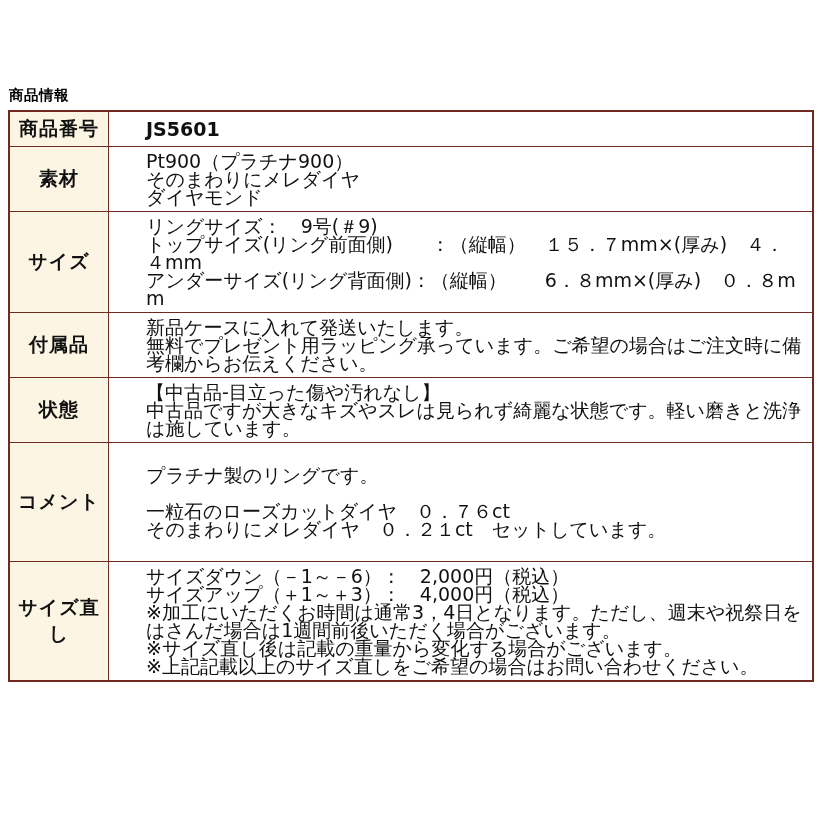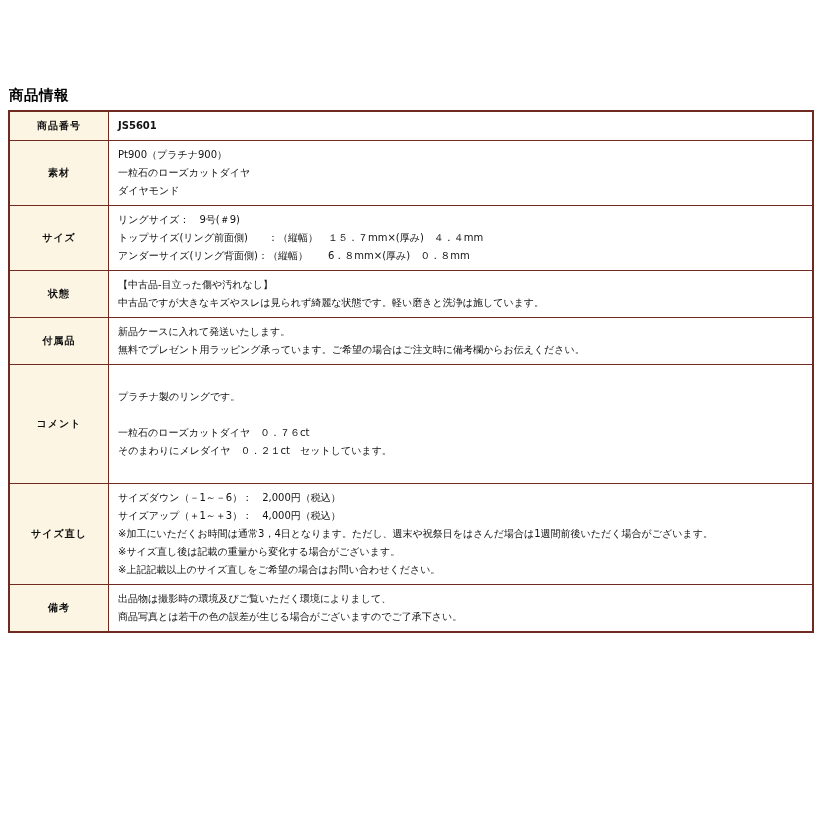--- a/index.html
+++ b/index.html
@@ -23,21 +23,21 @@
     letter-spacing: 0.5px;
   }
   table.info-table {
     border-collapse: collapse;
     width: 806px;
     table-layout: fixed;
     border: 2px solid #702a20;
   }
   table.info-table td {
     border: 1px solid #702a20;
-    font-size: 10px;
+    font-size: 19px;
     color: #111111;
     vertical-align: middle;
   }
   td.label-cell {
     width: 94px;
     background: #fcf5e3;
     font-weight: bold;
     text-align: center;
     color: #1a1a1a;
     padding: 4px 2px;
@@ -45,20 +45,21 @@
   }
   td.value-cell {
     background: #ffffff;
     padding: 5px 9px;
   }
   .line {
     line-height: 18px;
     min-height: 18px;
     white-space: pre-wrap;
     word-break: break-all;
+    margin-left: 28px;
   }
   .bold { font-weight: bold; }
 </style>
 </head>
 <body>
 
 <div class="page">
   <div class="page-title">商品情報</div>
 
   <table class="info-table">
@@ -68,48 +69,48 @@
         <td class="value-cell">
           <div class="line bold">JS5601</div>
         </td>
       </tr>
 
 
       <tr>
         <td class="label-cell">素材</td>
         <td class="value-cell">
           <div class="line">Pt900（プラチナ900）</div>
-          <div class="line">一粒石のローズカットダイヤ</div>
+          <div class="line">そのまわりにメレダイヤ</div>
           <div class="line">ダイヤモンド</div>
         </td>
       </tr>
 
 
       <tr>
         <td class="label-cell">サイズ</td>
         <td class="value-cell">
           <div class="line">リングサイズ：　9号(＃9)</div>
           <div class="line">トップサイズ(リング前面側)　　：（縦幅）　１５．７mm×(厚み)　４．４mm</div>
           <div class="line">アンダーサイズ(リング背面側)：（縦幅）　　6．８mm×(厚み)　０．８mm</div>
         </td>
       </tr>
 
       <tr>
+        <td class="label-cell">付属品</td>
+        <td class="value-cell">
+          <div class="line">新品ケースに入れて発送いたします。</div>
+          <div class="line">無料でプレゼント用ラッピング承っています。ご希望の場合はご注文時に備考欄からお伝えください。</div>
+        </td>
+      </tr>
+
+      <tr>
         <td class="label-cell">状態</td>
         <td class="value-cell">
           <div class="line">【中古品-目立った傷や汚れなし】</div>
           <div class="line">中古品ですが大きなキズやスレは見られず綺麗な状態です。軽い磨きと洗浄は施しています。</div>
-        </td>
-      </tr>
-
-      <tr>
-        <td class="label-cell">付属品</td>
-        <td class="value-cell">
-          <div class="line">新品ケースに入れて発送いたします。</div>
-          <div class="line">無料でプレゼント用ラッピング承っています。ご希望の場合はご注文時に備考欄からお伝えください。</div>
         </td>
       </tr>
 
       <tr>
         <td class="label-cell">コメント</td>
         <td class="value-cell">
           <div class="line"></div>
           <div class="line">プラチナ製のリングです。</div>
           <div class="line"></div>
           <div class="line">一粒石のローズカットダイヤ　０．７６ct</div>
@@ -122,22 +123,15 @@
         <td class="label-cell">サイズ直し</td>
         <td class="value-cell">
           <div class="line">サイズダウン（－1～－6）：　2,000円（税込）</div>
           <div class="line">サイズアップ（＋1～＋3）：　4,000円（税込）</div>
           <div class="line">※加工にいただくお時間は通常3，4日となります。ただし、週末や祝祭日をはさんだ場合は1週間前後いただく場合がございます。</div>
           <div class="line">※サイズ直し後は記載の重量から変化する場合がございます。</div>
           <div class="line">※上記記載以上のサイズ直しをご希望の場合はお問い合わせください。</div>
         </td>
       </tr>
 
-      <tr>
-        <td class="label-cell">備考</td>
-        <td class="value-cell">
-          <div class="line">出品物は撮影時の環境及びご覧いただく環境によりまして、</div>
-          <div class="line">商品写真とは若干の色の誤差が生じる場合がございますのでご了承下さい。</div>
-        </td>
-      </tr>
     </tbody>
   </table>
 </div>
 
 </body></html>

